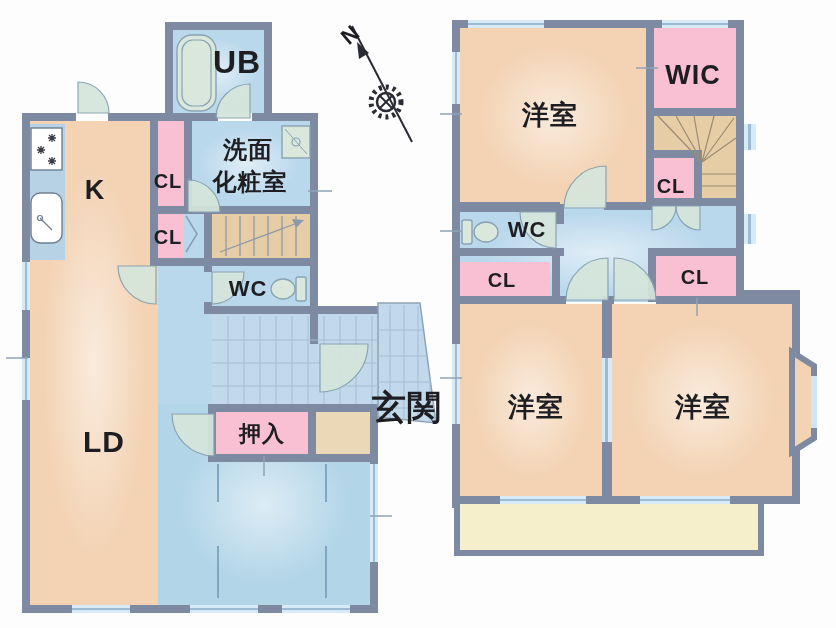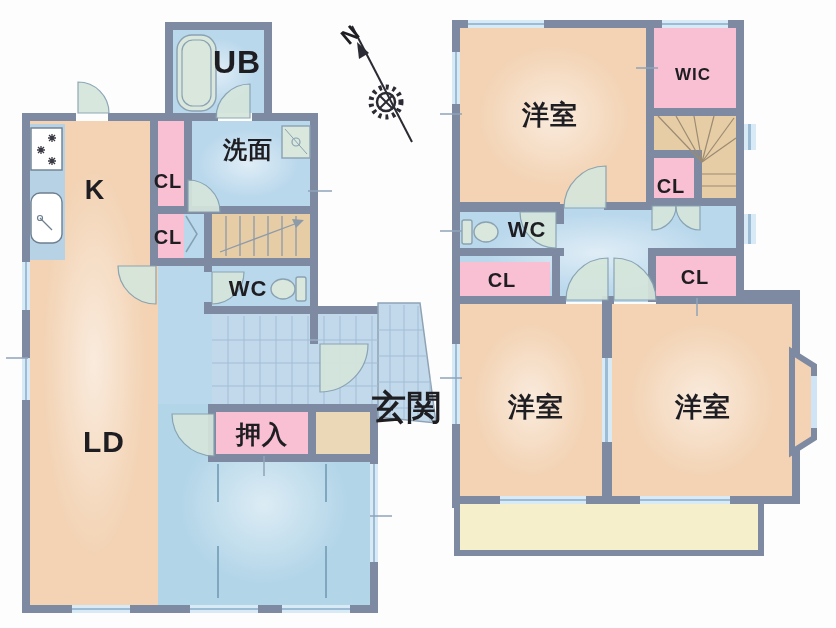--- a/index.html
+++ b/index.html
@@ -274,29 +274,30 @@
       <circle cx="386" cy="102" r="15" fill="none" stroke="#2b2b33" stroke-width="5" stroke-dasharray="3 4"></circle>
       <circle cx="386" cy="102" r="9" fill="none" stroke="#2b2b33" stroke-width="2.5"></circle>
       <line class="cmp" x1="379" y1="95" x2="393" y2="109" stroke-width="2"></line>
       <line class="cmp" x1="393" y1="95" x2="379" y2="109" stroke-width="2"></line>
       <text x="351" y="42" transform="rotate(-40 351 36)" font-size="22" font-weight="bold" fill="#1d1d22" text-anchor="middle" font-family="Liberation Sans, DejaVu Sans, sans-serif">N</text>
     </g>
   </svg>
 
   <div class="lbl" style="left:237px;top:62px;font-size:32px;">UB</div>
   <div class="lbl" style="left:248px;top:150px;font-size:24px;">洗面</div>
+  <div class="lbl" style="left:250px;top:182px;font-size:24px;">化粧室</div>
   <div class="lbl" style="left:95px;top:190px;font-size:27px;">K</div>
   <div class="lbl" style="left:168px;top:181px;font-size:20px;">CL</div>
   <div class="lbl" style="left:168px;top:237px;font-size:20px;">CL</div>
   <div class="lbl" style="left:248px;top:289px;font-size:22px;">WC</div>
   <div class="lbl" style="left:104px;top:442px;font-size:30px;">LD</div>
   <div class="lbl" style="left:407px;top:408px;font-size:34px;">玄関</div>
-  <div class="lbl" style="left:262px;top:434px;font-size:25px;">押入</div>
+  <div class="lbl" style="left:262px;top:434px;font-size:22px;">押入</div>
 
   <div class="lbl" style="left:550px;top:115px;font-size:27px;">洋室</div>
-  <div class="lbl" style="left:693px;top:75px;font-size:17px;">WIC</div>
+  <div class="lbl" style="left:693px;top:75px;font-size:27px;">WIC</div>
   <div class="lbl" style="left:671px;top:186px;font-size:20px;">CL</div>
   <div class="lbl" style="left:527px;top:230px;font-size:22px;">WC</div>
   <div class="lbl" style="left:502px;top:280px;font-size:20px;">CL</div>
   <div class="lbl" style="left:695px;top:277px;font-size:20px;">CL</div>
   <div class="lbl" style="left:536px;top:407px;font-size:27px;">洋室</div>
   <div class="lbl" style="left:703px;top:407px;font-size:27px;">洋室</div>
 </div>
 
 </body></html>

